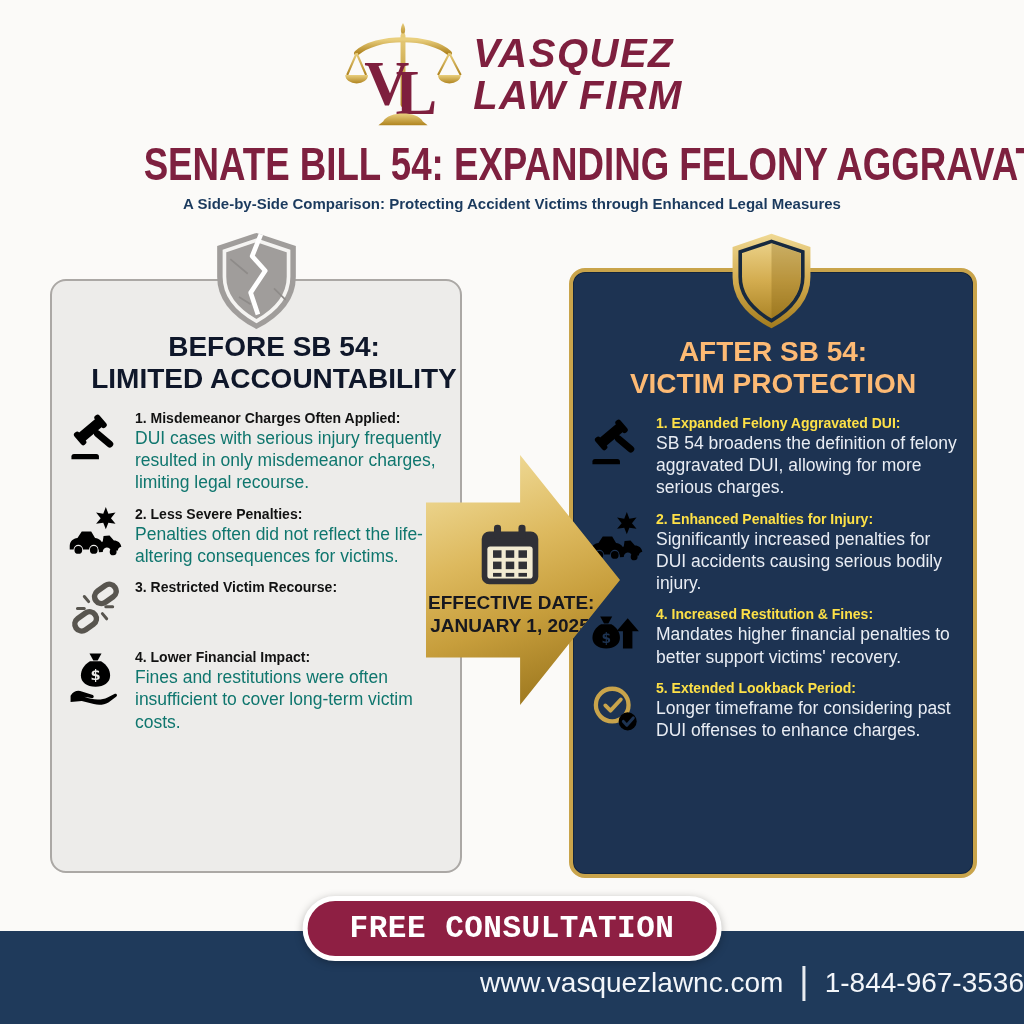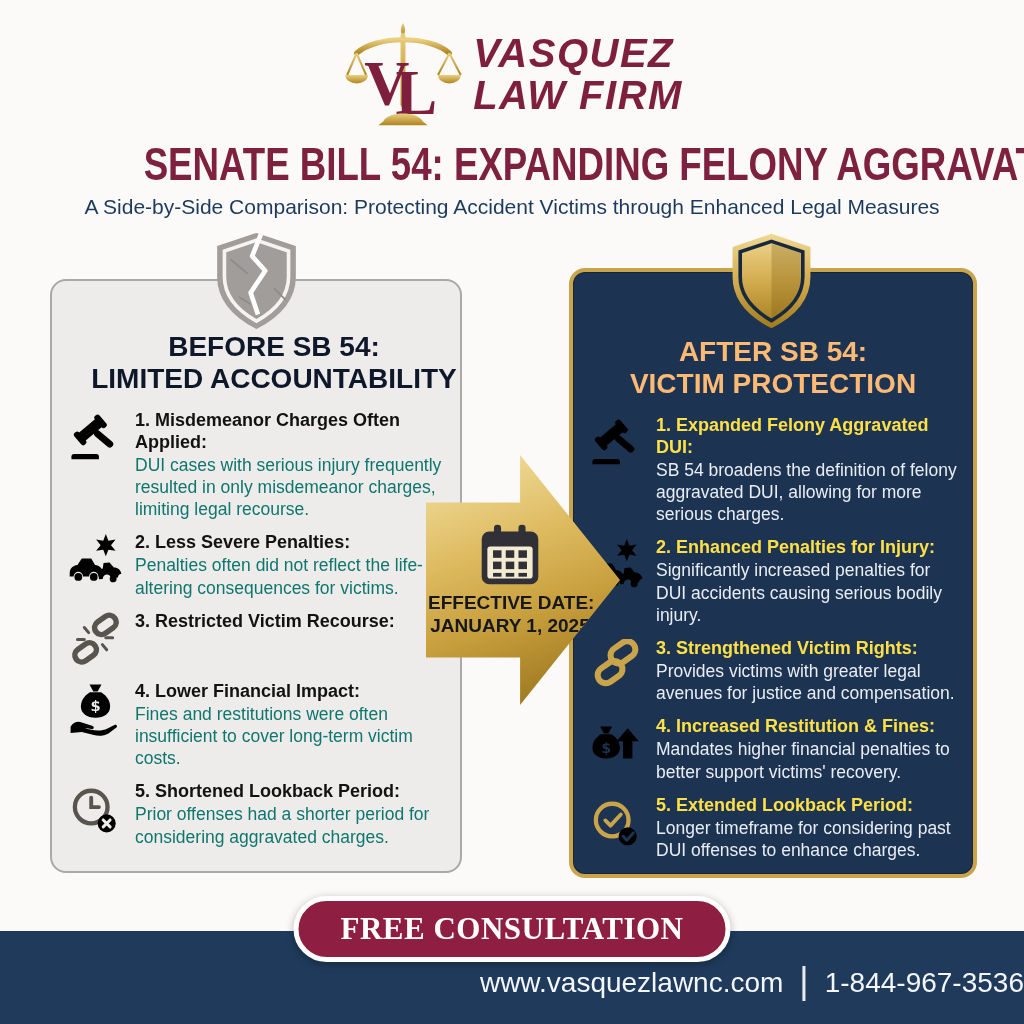--- a/index.html
+++ b/index.html
@@ -6,59 +6,59 @@
   .canvas{
     position:relative;width:1024px;height:1024px;overflow:hidden;
     background:#FBFAF8;font-family:"Liberation Sans",sans-serif;
   }
   
   .logo-row{position:absolute;top:22px;left:0;right:0;display:flex;justify-content:center;align-items:center;gap:8px;}
   .logo-mark{width:124px;height:106px;}
   .logo-text{display:flex;flex-direction:column;line-height:1.04;color:#7E1F3E;font-weight:800;font-size:40px;letter-spacing:1.5px;font-style:italic;}
   .page-title{position:absolute;top:136px;left:0;width:100%;text-align:center;white-space:nowrap;}
   .page-title span{display:inline-block;transform:scaleX(.78);transform-origin:center;font-size:47px;font-weight:800;color:#7E203F;letter-spacing:0;}
-  .page-subtitle{position:absolute;top:195px;left:0;width:100%;text-align:center;font-size:21px;font-weight:400;color:#1B3A5E;}
+  .page-subtitle{position:absolute;top:195px;left:0;width:100%;text-align:center;font-size:15px;font-weight:700;color:#1B3A5E;}
   
   .shield-left{position:absolute;left:208px;top:230px;width:97px;height:102px;z-index:3;}
   .shield-right{position:absolute;left:727px;top:231px;width:89px;height:100px;z-index:3;}
   
   .card{position:absolute;border-radius:16px;box-sizing:border-box;z-index:1;}
   .card-before{left:50px;top:279px;width:412px;height:594px;background:#EDECEA;border:2px solid #ABA8A5;padding-top:50px;}
   .card-after{left:569px;top:268px;width:408px;height:610px;background:#1D3352;border:4px solid #C9A44B;padding-top:64px;box-shadow:0 0 0 1px #14263D inset;}
   .card-heading{text-align:center;font-weight:800;font-size:28px;line-height:1.14;}
   .card-before .card-heading{color:#0f172a;padding-left:36px;}
   .card-after .card-heading{color:#fdba74;}
   .items{display:flex;flex-direction:column;gap:12px;margin-top:15px;padding:0 12px 0 14px;}
   .item{display:flex;gap:11px;align-items:flex-start;}
   .item-icon{flex:0 0 58px;height:58px;display:flex;align-items:center;justify-content:center;}
   .item-icon svg{width:55px;height:55px;display:block;}
   .card-before .item{color:#58554F;--icon-bg:#EDECEA;}
   .card-after .item{color:#C9A44B;--icon-bg:#1D3352;}
-  .item-title{font-size:18px;font-weight:800;line-height:1.22;}
+  .item-title{font-size:14px;font-weight:800;line-height:1.22;}
   .card-before .item-title{color:#121212;}
   .card-after .item-title{color:#fde047;}
   .item-body{font-size:17.5px;line-height:1.27;}
   .card-before .item-body{color:#0f766e;}
   .card-after .item-body{color:#E9EDF4;}
   
   .arrow{
     position:absolute;left:426px;top:455px;width:194px;height:250px;z-index:5;
     background:linear-gradient(160deg,#F4E3A6 0%,#DDB95E 38%,#C79E3C 62%,#8F6B15 100%);
     clip-path:polygon(0 19%,48.5% 19%,48.5% 0,100% 50%,48.5% 100%,48.5% 81%,0 81%);
     display:flex;flex-direction:column;align-items:center;justify-content:center;
   }
   .arrow-inner{width:164px;transform:translateX(-13px);text-align:center;}
   .arrow-inner svg{width:66px;height:66px;margin:0 auto 4px auto;display:block;}
   .arrow-text{font-size:19px;font-weight:800;color:#17181F;line-height:1.2;white-space:nowrap;}
   
   .cta{
     position:absolute;top:896px;left:50%;transform:translateX(-50%);z-index:6;
     background:#8E1F43;color:#FFFFFF;border:5px solid #FFFFFF;border-radius:40px;
     padding:10px 42px;font-size:31px;font-weight:800;letter-spacing:.5px;white-space:nowrap;
-    box-shadow:0 2px 8px rgba(0,0,0,.28);cursor:pointer;font-family:Liberation Serif, serif;
+    box-shadow:0 2px 8px rgba(0,0,0,.28);cursor:pointer;font-family:Liberation Mono, monospace;
   }
   .footer{
     position:absolute;left:0;top:931px;width:100%;height:93px;background:#1F3A5B;z-index:2;
     display:flex;align-items:center;justify-content:flex-end;gap:16px;color:#F3F6FA;font-size:28px;padding-top:10px;box-sizing:border-box;
   }
   .footer .sep{font-size:36px;font-weight:300;opacity:.95;transform:translateY(-2px);}
 </style>
 </head>
 <body>
 
@@ -217,31 +217,20 @@
     <span class="item-icon">
             <svg viewBox="0 0 64 64">
               <use href="#sym-money-bag-hand" xlink:href="#sym-money-bag-hand"></use>
             </svg>
           </span>
     <div class="item-text">
       <div class="item-title">4. Lower Financial Impact:</div>
       <div class="item-body">Fines and restitutions were often insufficient to cover long-term victim costs.</div>
     </div>
   </div>
-        <div class="item">
-    <span class="item-icon">
-            <svg viewBox="0 0 64 64">
-              <use href="#sym-clock-x" xlink:href="#sym-clock-x"></use>
-            </svg>
-          </span>
-    <div class="item-text">
-      <div class="item-title">5. Shortened Lookback Period:</div>
-      <div class="item-body">Prior offenses had a shorter period for considering aggravated charges.</div>
-    </div>
-  </div>
       </div>
   </div>
 
   <div class="card card-after">
     <div class="card-heading">
       <div>AFTER SB 54:</div>
       <div>VICTIM PROTECTION</div>
     </div>
     <div class="items">
         <div class="item">
@@ -257,31 +246,20 @@
   </div>
         <div class="item">
     <span class="item-icon">
             <svg viewBox="0 0 64 64">
               <use href="#sym-car-crash" xlink:href="#sym-car-crash"></use>
             </svg>
           </span>
     <div class="item-text">
       <div class="item-title">2. Enhanced Penalties for Injury:</div>
       <div class="item-body">Significantly increased penalties for DUI accidents causing serious bodily injury.</div>
-    </div>
-  </div>
-        <div class="item">
-    <span class="item-icon">
-            <svg viewBox="0 0 64 64">
-              <use href="#sym-chain" xlink:href="#sym-chain"></use>
-            </svg>
-          </span>
-    <div class="item-text">
-      <div class="item-title">3. Strengthened Victim Rights:</div>
-      <div class="item-body">Provides victims with greater legal avenues for justice and compensation.</div>
     </div>
   </div>
         <div class="item">
     <span class="item-icon">
             <svg viewBox="0 0 64 64">
               <use href="#sym-money-bag-arrow" xlink:href="#sym-money-bag-arrow"></use>
             </svg>
           </span>
     <div class="item-text">
       <div class="item-title">4. Increased Restitution &amp; Fines:</div>

